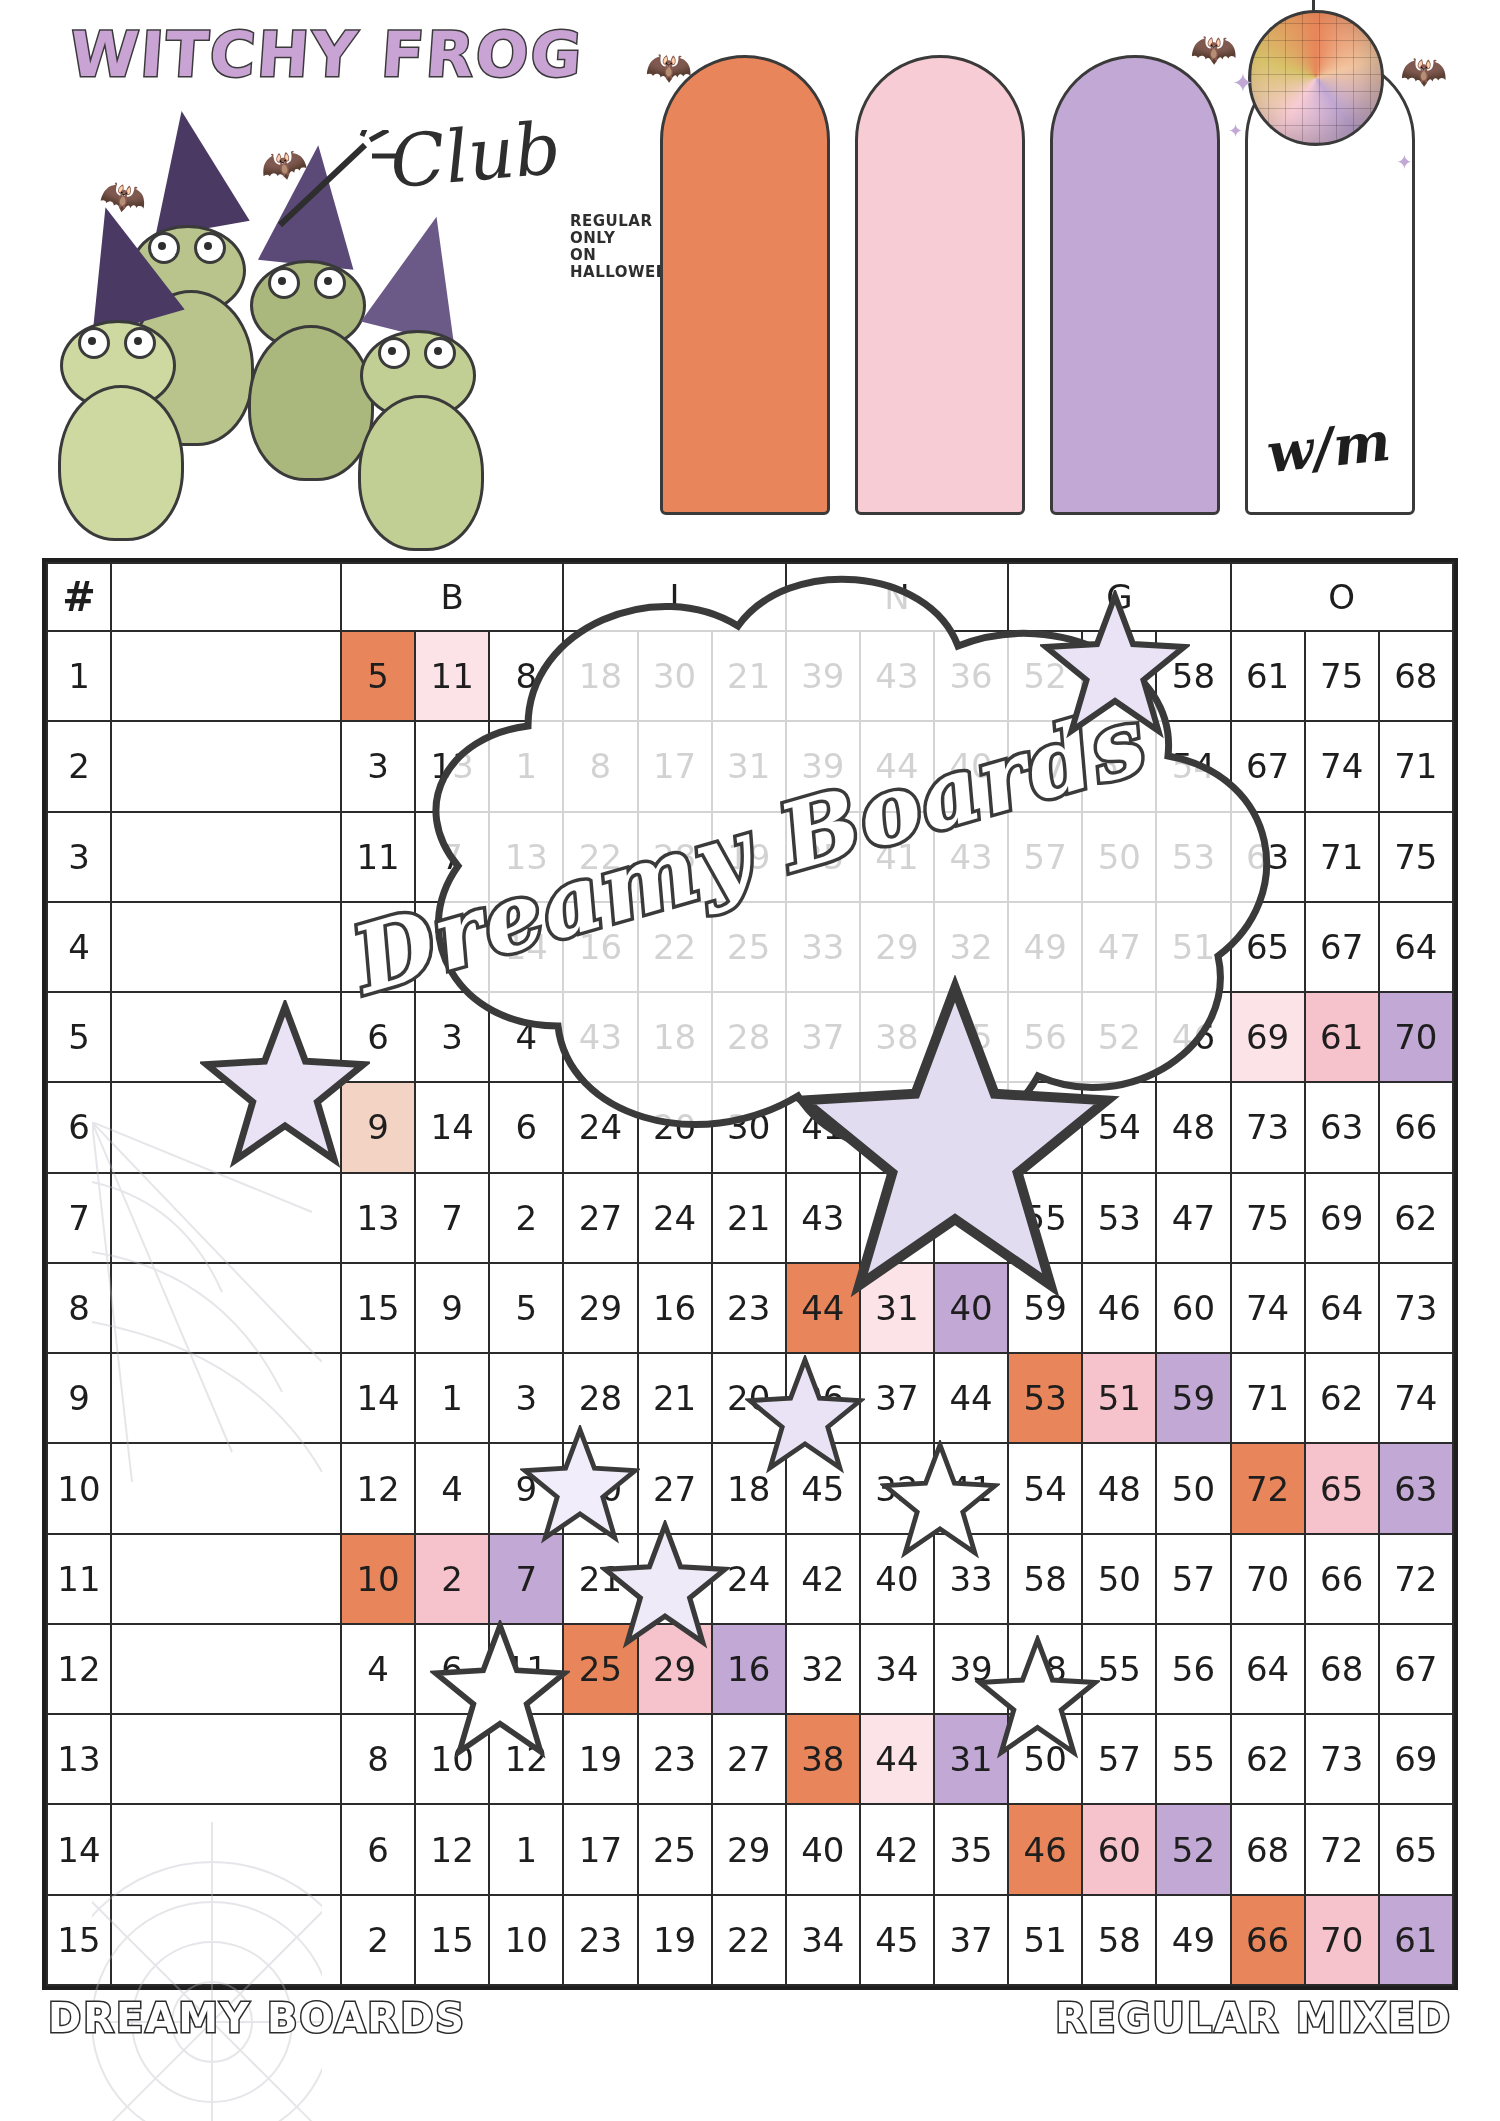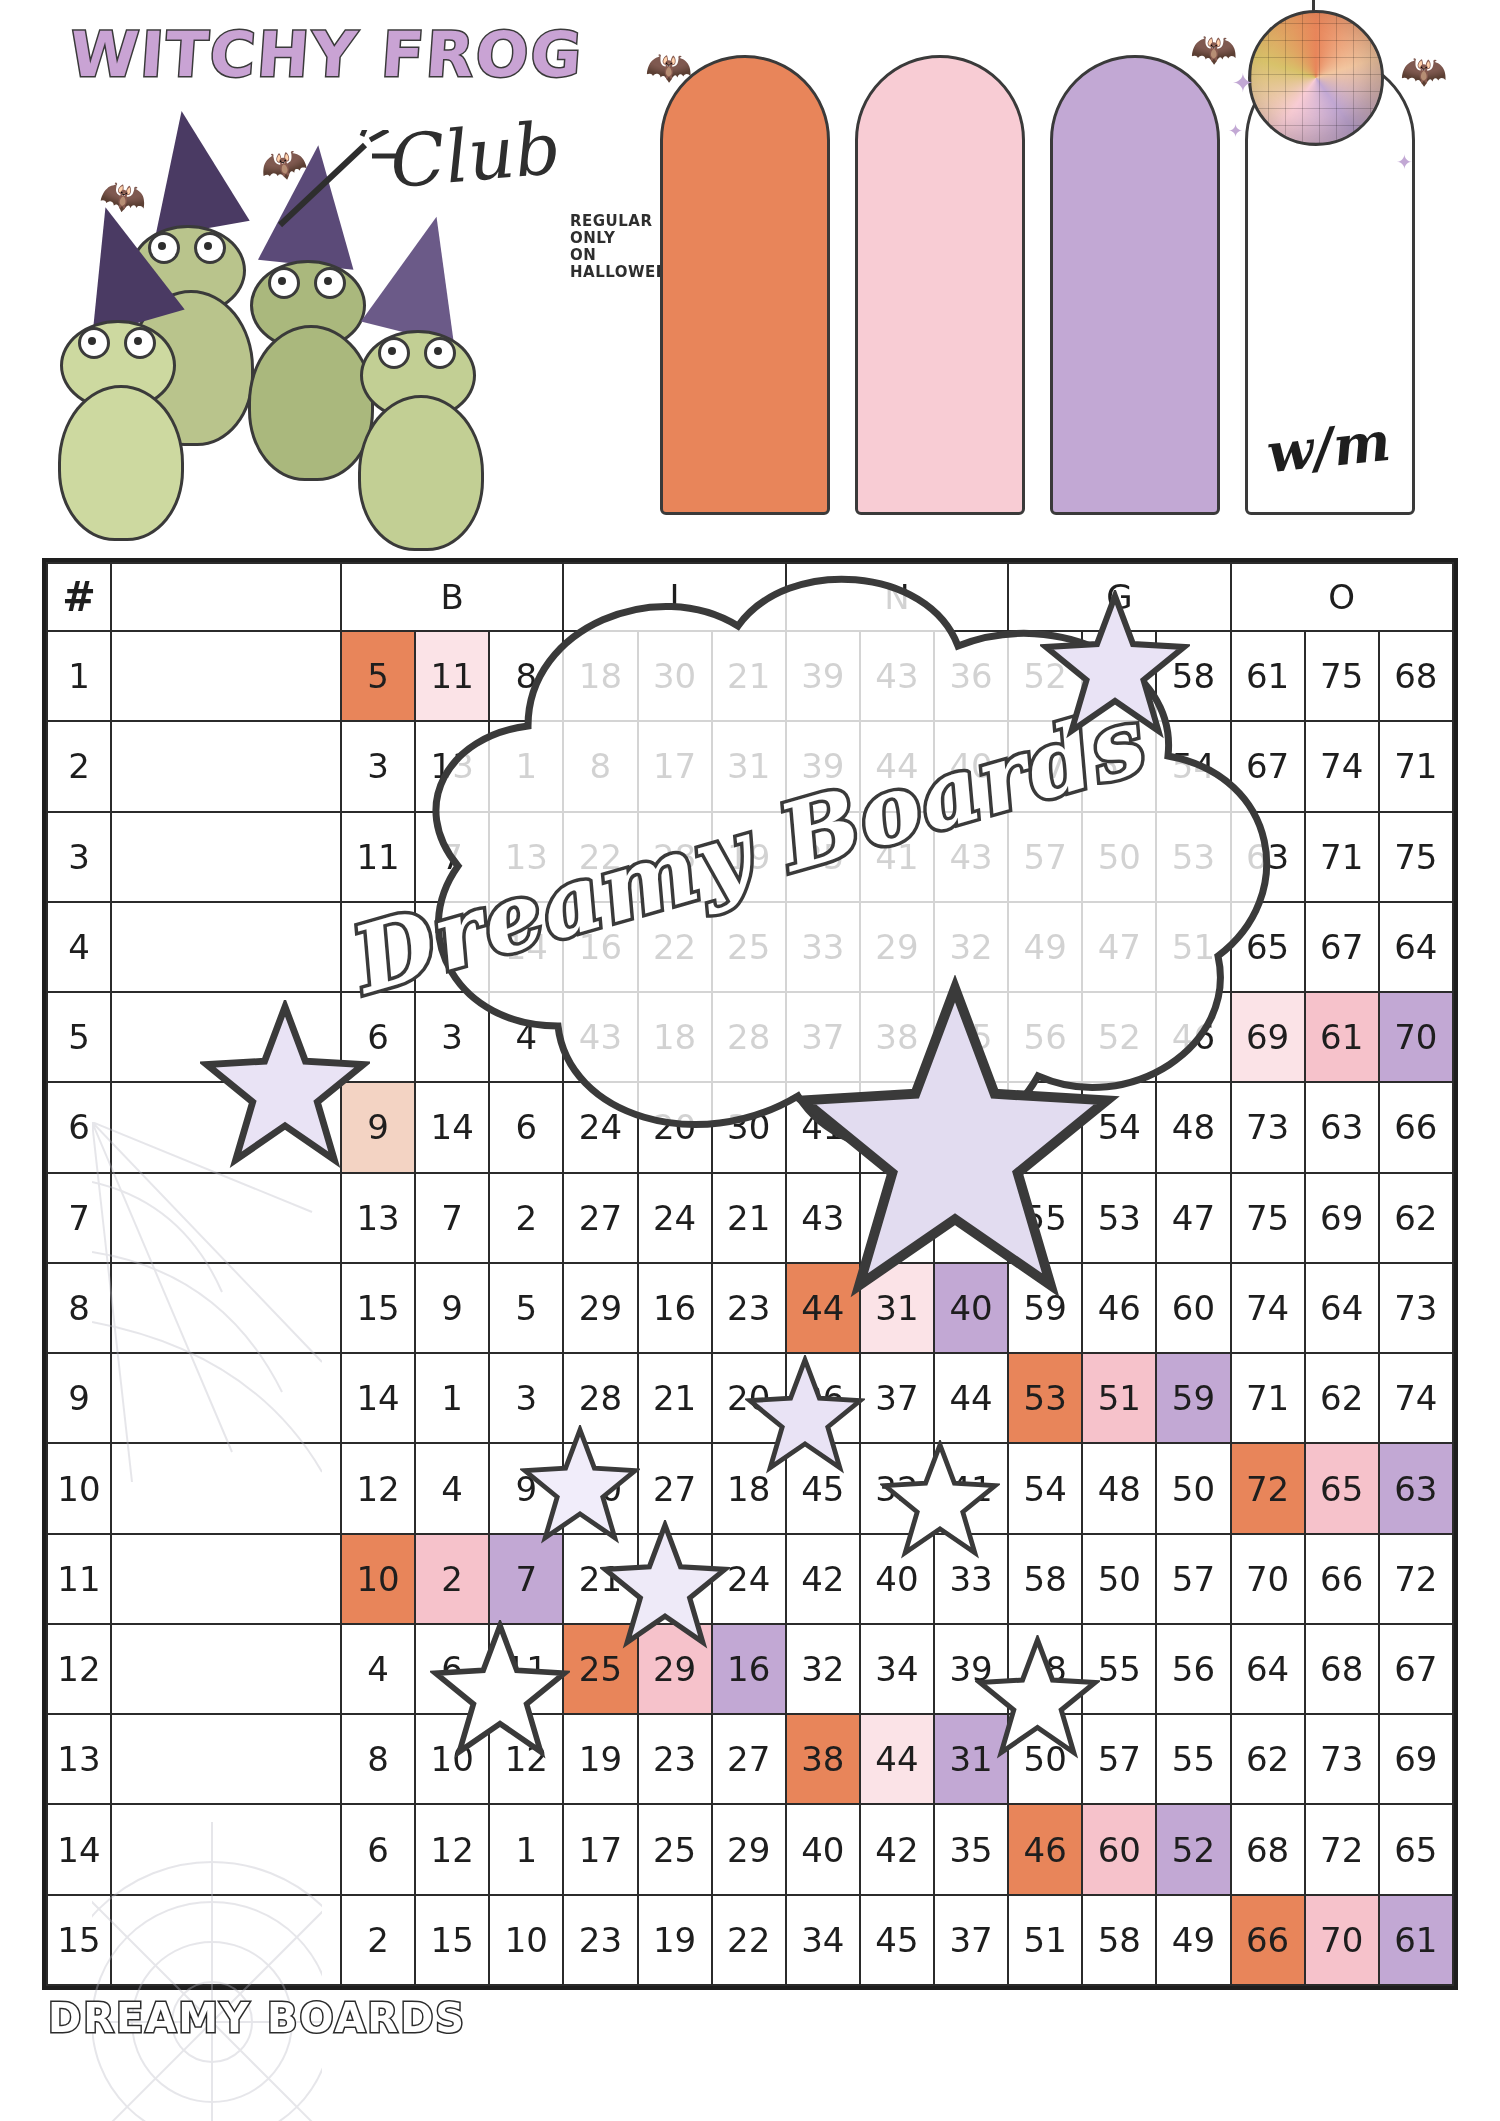--- a/index.html
+++ b/index.html
@@ -618,15 +618,16 @@
     <svg class="star" style="left:430px;top:1620px;" width="140" height="140" viewBox="0 0 100 100">
       <path d="M50 4 L62 36 L96 38 L69 60 L79 94 L50 74 L21 94 L31 60 L4 38 L38 36 Z" fill="#ffffff" stroke="#3a3a3a" stroke-width="4"></path>
     </svg>
     <svg class="star" style="left:975px;top:1635px;" width="125" height="125" viewBox="0 0 100 100">
       <path d="M50 4 L62 36 L96 38 L69 60 L79 94 L50 74 L21 94 L31 60 L4 38 L38 36 Z" fill="#ffffff" stroke="#3a3a3a" stroke-width="4"></path>
     </svg>
   </div>
 
   <div class="footer">
     <div class="txt left">DREAMY BOARDS</div>
+    <div class="txt right">REGULAR MIXED</div>
   </div>
 
 </div>
 
 </body></html>

